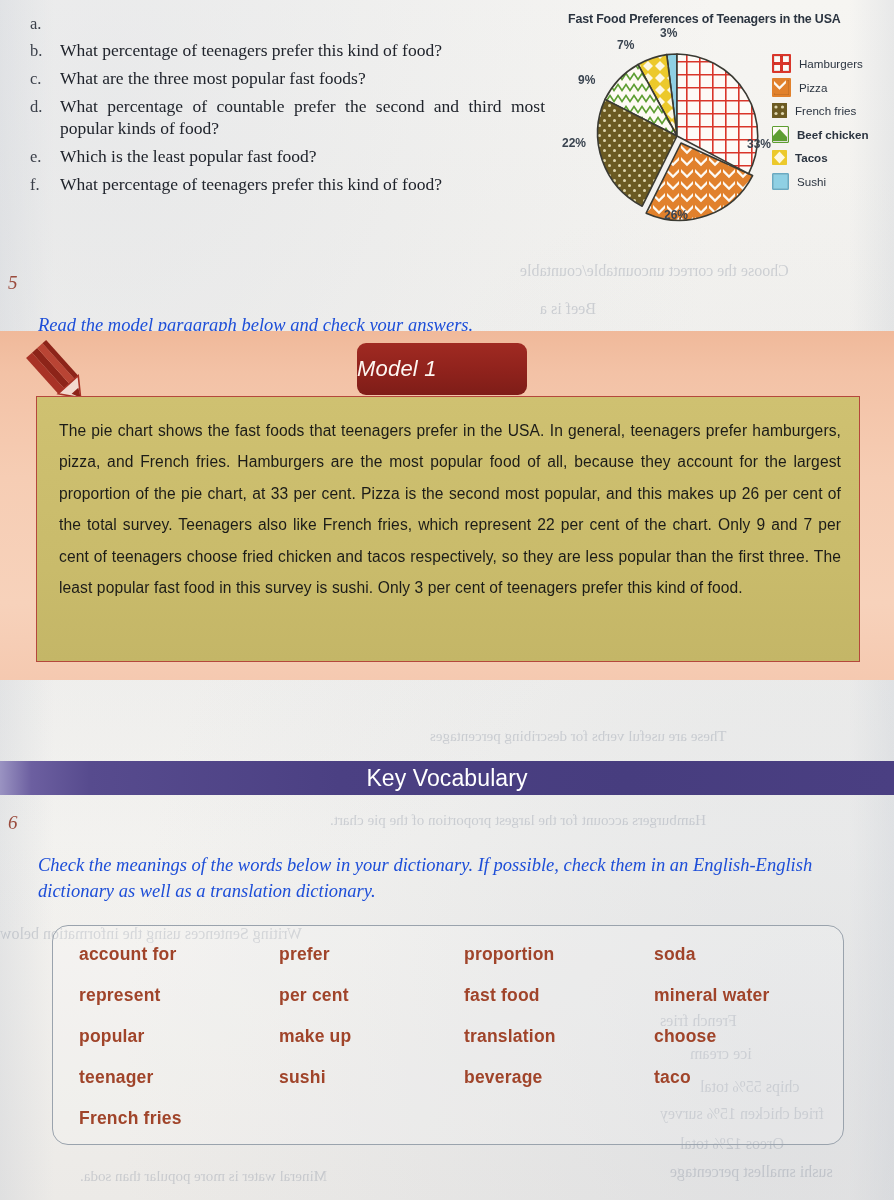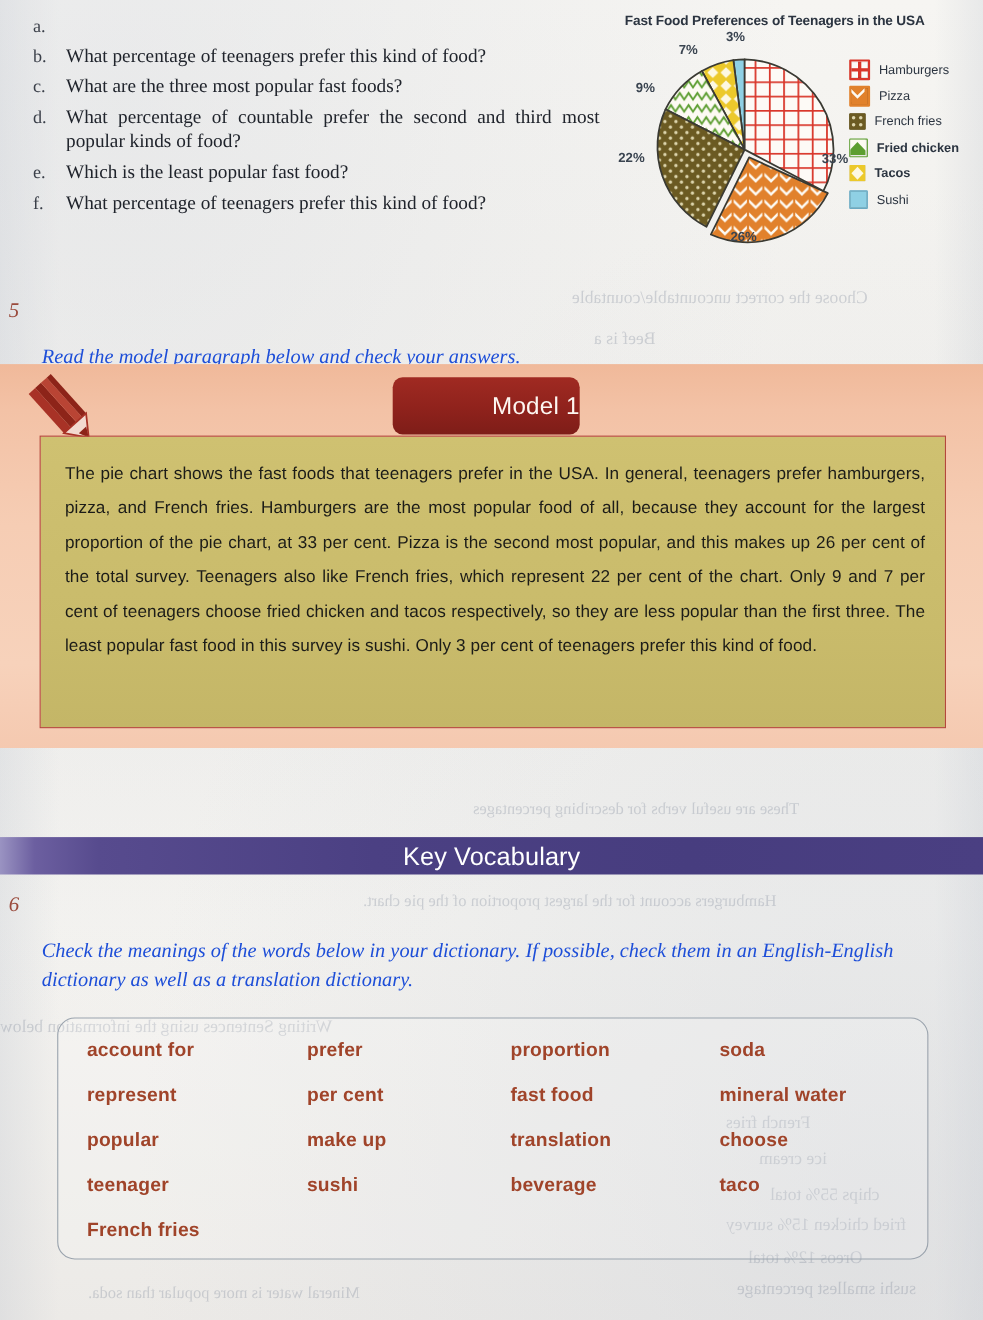--- a/index.html
+++ b/index.html
@@ -82,21 +82,21 @@
 
   
   #model-band{
     position:absolute;left:0;top:331px;width:894px;height:349px;
     background:linear-gradient(180deg,#f0b99a 0%,#f3c2a6 12%,#f6cdb4 42%,#f7d2bb 78%,#f5c9b0 100%);
   }
   #model-badge{
     position:absolute;left:357px;top:343px;width:170px;height:52px;
     background:linear-gradient(180deg,#a02a22 0%,#8f221c 55%,#7e1d18 100%);
     border-radius:9px;
-    display:flex;align-items:center;justify-content:flex-end;
+    display:flex;align-items:center;justify-content:flex-start;font-style:italic;
   }
   #model-badge span{
     font-family:"Liberation Sans", sans-serif;font-size:22px;color:#fdf6f1;
     font-weight:400;letter-spacing:.2px;
   }
   #pencil{position:absolute;left:22px;top:340px;width:70px;height:72px;}
   #model-box{
     position:absolute;left:36px;top:396px;width:822px;height:264px;
     background:linear-gradient(180deg,#cfc171 0%,#ccbe6e 30%,#c9bb6b 65%,#c4b667 100%);
     border:1.4px solid #b4483c;
@@ -263,21 +263,21 @@
       </span>
       <span class="leg-label">French fries</span>
     </div>
     <div class="leg-row">
       <span class="leg-sw" style="position:relative;overflow:hidden;border:1px solid #5d9e31;">
         <svg width="15" height="15" viewBox="0 0 15 15" style="display:block;margin:-1px 0 0 -1px;">
             <rect width="15" height="15" fill="#fdfaf3"></rect>
             <path d="M0 11 L7.5 3 L15 11 L15 15 L0 15 Z" fill="#5d9e31"></path>
           </svg>
       </span>
-      <span class="leg-label bold">Fried chicken</span>
+      <span class="leg-label bold">Beef chicken</span>
     </div>
     <div class="leg-row">
       <span class="leg-sw" style="position:relative;overflow:hidden;">
         <svg width="15" height="15" viewBox="0 0 15 15" style="display:block;">
             <rect width="15" height="15" fill="#ecc92b"></rect>
             <path d="M7.5 1.5 L13 7.5 L7.5 13.5 L2 7.5 Z" fill="#fdf8e2"></path>
           </svg>
       </span>
       <span class="leg-label bold">Tacos</span>
     </div>

